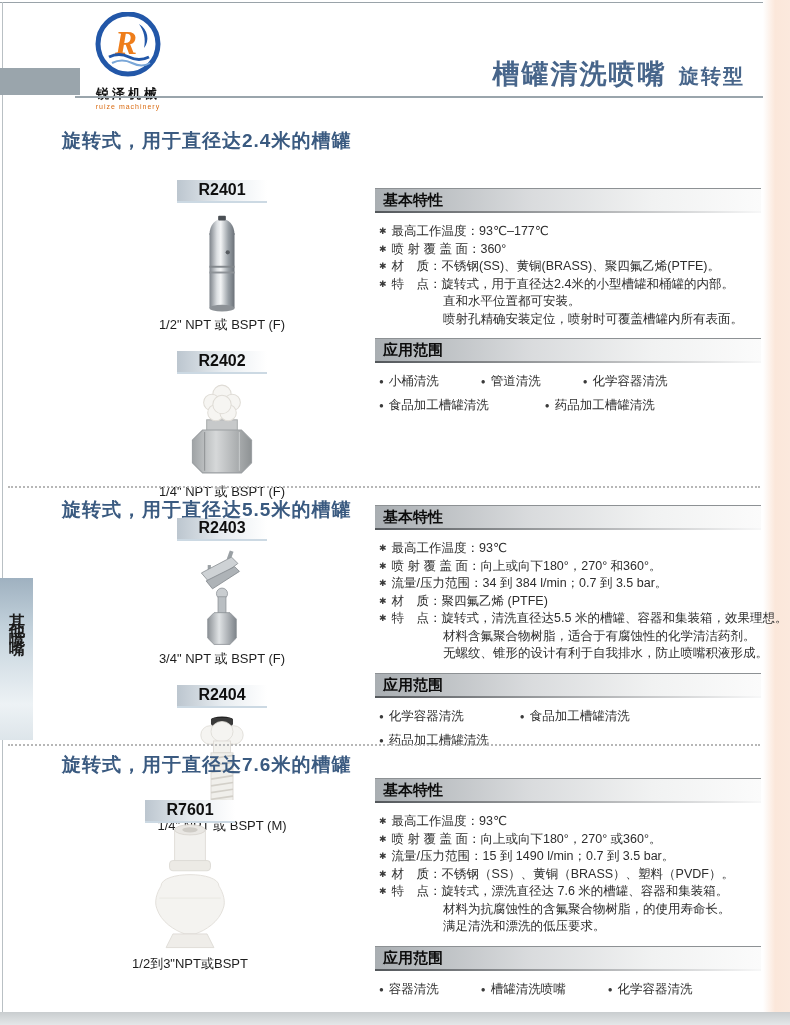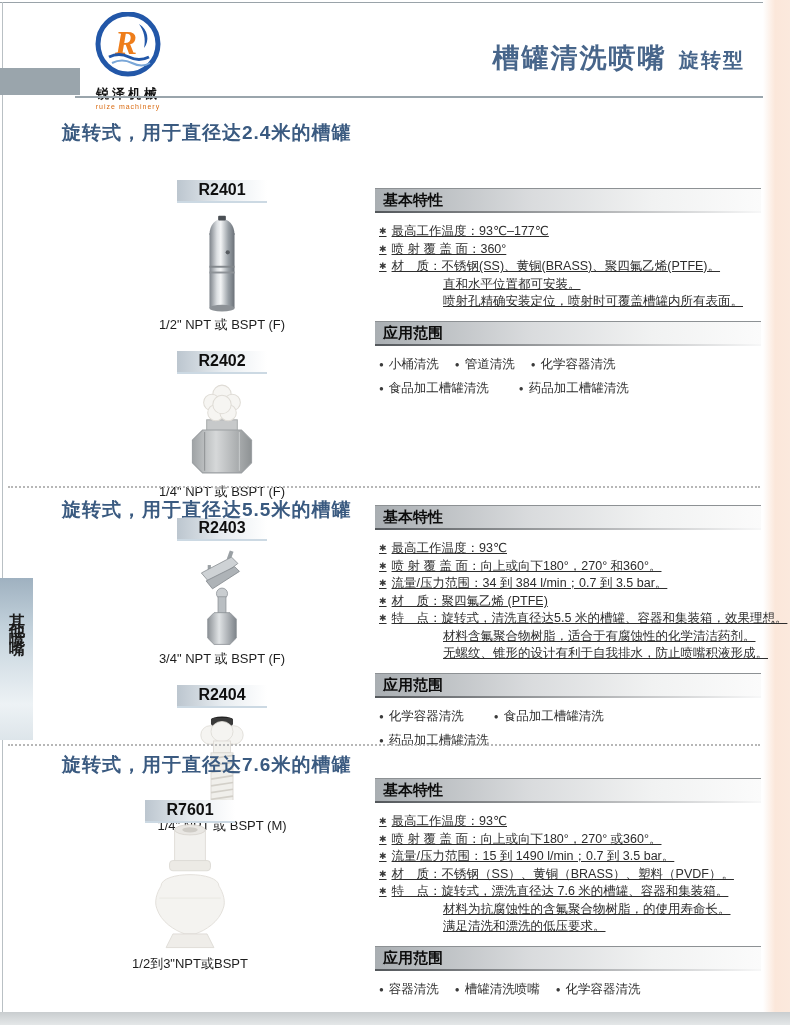--- a/index.html
+++ b/index.html
@@ -10,21 +10,21 @@
   .left-border{position:absolute;left:2px;top:2px;width:1px;height:1011px;background:#b9c0c4;}
   .right-strip{position:absolute;left:763px;top:0;width:27px;height:1012px;
         background:linear-gradient(90deg,#ffffff 0%,#fbe7da 45%,#fbe9dd 100%);}
   .bottom-bar{position:absolute;left:0;top:1012px;width:790px;height:13px;
         background:linear-gradient(180deg,#c9cdcf,#e4e7e8);}
   
   .gray-block{position:absolute;left:0;top:68px;width:80px;height:27px;background:#9aa5ac;}
   .logo{position:absolute;left:90px;top:12px;width:76px;text-align:center;}
   .logo-cn{font-size:13px;font-weight:bold;color:#111;letter-spacing:3px;margin-top:1px;}
   .logo-en{font-size:7px;color:#d96b12;letter-spacing:1px;}
-  .page-title{position:absolute;top:40px;right:45px;white-space:nowrap;}
+  .page-title{position:absolute;top:56px;right:45px;white-space:nowrap;}
   .title-main{font-size:27px;font-weight:bold;color:#47658a;letter-spacing:2px;}
   .title-sub{font-size:20px;font-weight:bold;color:#47658a;margin-left:8px;letter-spacing:2px;}
   .header-rule{position:absolute;left:75px;top:96px;width:688px;height:2px;background:#9aa5ac;}
   
   .sidebar-tab{position:absolute;left:0;top:578px;width:33px;height:162px;
         background:linear-gradient(180deg,#9fb1c0 0%,#c2d1db 30%,#edf2f5 78%,#dde5ea 100%);
         display:flex;justify-content:center;}
   .sidebar-tab span{writing-mode:vertical-rl;font-size:16px;font-weight:bold;color:#1b1b1b;
         letter-spacing:9px;padding-top:22px;}
   
@@ -39,26 +39,26 @@
   .figure svg{margin-top:5px;}
   .caption{font-size:13px;color:#1e1e1e;margin-top:4px;white-space:nowrap;}
   .single-fig{position:absolute;left:85px;width:210px;display:flex;flex-direction:column;align-items:center;}
   
   .panel{position:absolute;left:375px;width:386px;}
   .bar{position:relative;height:22px;line-height:21px;font-size:15px;font-weight:bold;color:#0c0c0c;
         padding-left:8px;border-top:1px solid #8d9194;
         background:linear-gradient(90deg,#a9aeb2 0%,#d9dbdd 40%,#f1f2f2 72%,#fbfbfb 100%);}
   .bar::after{content:"";position:absolute;left:0;right:0;bottom:-2px;height:2px;
         background:linear-gradient(90deg,#53575b,rgba(190,193,196,0.12));}
-  .features{margin:12px 0 0 4px;text-decoration:underline;}
+  .features{margin:12px 0 0 4px;}
   .feat{font-size:12.5px;color:#2d2d2d;line-height:17.5px;white-space:nowrap;}
   .feat .bl{font-size:9px;color:#3a3a3a;margin-right:5px;vertical-align:1px;}
   .feat.cont{padding-left:64px;}
   .apps{margin:12px 0 0 4px;font-size:12.5px;color:#2d2d2d;}
-  .apps .row{display:flex;gap:16px;margin-bottom:7px;white-space:nowrap;}
+  .apps .row{display:flex;gap:42px;margin-bottom:7px;white-space:nowrap;}
   .apps .bl{font-size:8px;color:#3a3a3a;margin-right:5px;vertical-align:1px;}
   .app-bar{margin-top:10px;}
   
   .dotted{position:absolute;left:8px;width:752px;border-top:2px dotted #b7b7b7;}
 </style>
 </head>
 <body>
 
 <div class="page">
   <div class="top-border"></div>
@@ -81,21 +81,21 @@
   <div class="page-title">
     <span class="title-main">槽罐清洗喷嘴</span>
     <span class="title-sub">旋转型</span>
   </div>
   <div class="header-rule"></div>
 
   <div class="sidebar-tab">
     <span>其他喷嘴</span>
   </div>
 
-  <div class="sec-heading" style="left:62px;top:120px;">旋转式，用于直径达2.4米的槽罐</div>
+  <div class="sec-heading" style="left:62px;top:128px;">旋转式，用于直径达2.4米的槽罐</div>
 
   <div class="prod-grid">
     <div class="figure">
       <div class="model">R2401</div>
       <svg width="46" height="104" viewBox="0 0 44 108">
         <defs>
             <linearGradient id="m1" x1="0" y1="0" x2="1" y2="0">
           <stop offset="0" stop-color="#7d838a"></stop>
               <stop offset="0.3" stop-color="#dcdfe2"></stop>
           <stop offset="0.45" stop-color="#f2f4f5"></stop>
@@ -184,20 +184,21 @@
       <div class="caption">1/4" NPT 或 BSPT (M)</div>
     </div>
   </div>
 
   <div class="panel" style="top:188px;">
     <div class="bar">基本特性</div>
     <div class="features">
       <div class="feat"><span class="bl">✱</span><span>最高工作温度：93℃–177℃</span></div>
       <div class="feat"><span class="bl">✱</span><span>喷 射 覆 盖 面：360°</span></div>
       <div class="feat"><span class="bl">✱</span><span>材　质：不锈钢(SS)、黄铜(BRASS)、聚四氟乙烯(PTFE)。</span></div>
+      <div class="feat"><span class="bl">✱</span><span>特　点：旋转式，用于直径达2.4米的小型槽罐和桶罐的内部。</span></div>
       <div class="feat cont">直和水平位置都可安装。</div>
       <div class="feat cont">喷射孔精确安装定位，喷射时可覆盖槽罐内所有表面。</div>
     </div>
     <div class="bar app-bar">应用范围</div>
     <div class="apps">
       <div class="row">
         <span><span class="bl">●</span><span>小桶清洗</span></span>
         <span><span class="bl">●</span><span>管道清洗</span></span>
         <span><span class="bl">●</span><span>化学容器清洗</span></span>
       </div>

